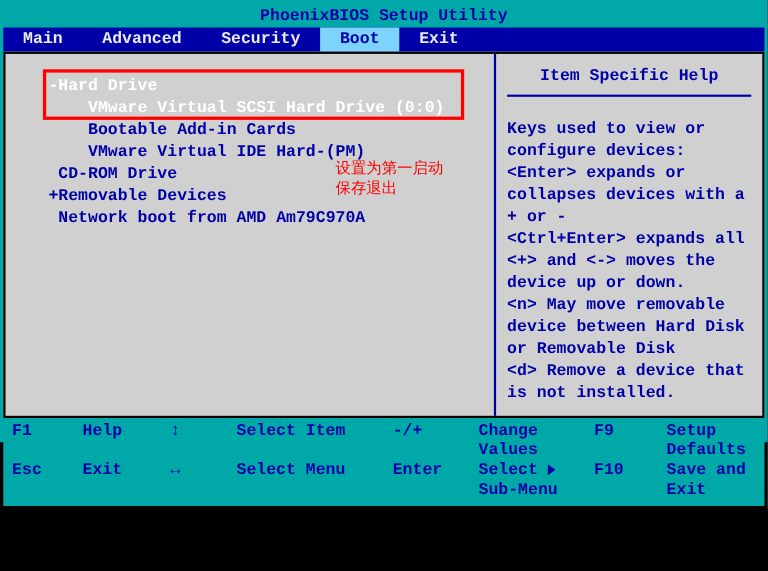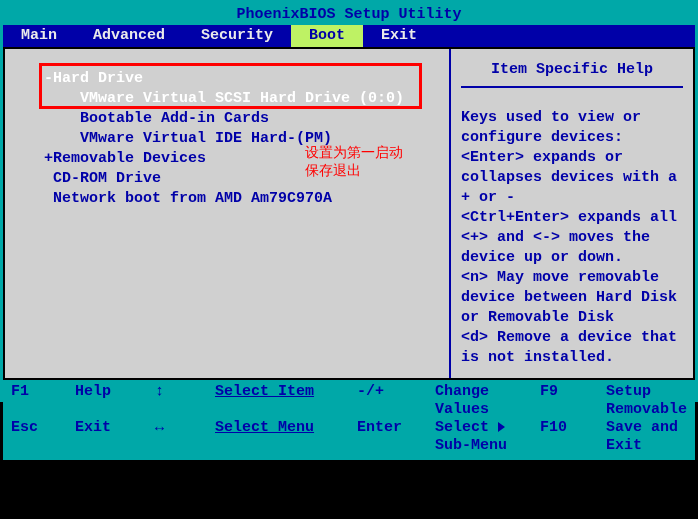--- a/index.html
+++ b/index.html
@@ -33,21 +33,21 @@
     background: #0000a8;
     color: #eaeaea;
     height: 22px;
     align-items: center;
   }
   .menu-item {
     padding: 0 18px;
     line-height: 22px;
   }
   .menu-item.active {
-    background: #bef264;
+    background: #7dd3fc;
     color: #0000a8;
   }
   .main-area {
     flex: 1;
     display: flex;
     background: #d0d0d0;
     border: 2px solid #000000;
     position: relative;
   }
   .left-panel {
@@ -111,21 +111,21 @@
     padding: 3px 8px 5px 8px;
     line-height: 18px;
   }
   .footer-row {
     display: flex;
     gap: 24px;
   }
   .fk { width: 40px; }
   .fl { width: 56px; }
   .farrow { width: 36px; text-align:left; }
-  .faction { width: 118px; text-decoration: underline; }
+  .faction { width: 118px; }
   .fop { width: 54px; }
   .fdesc { flex:1; }
   .fk2 { width: 42px; }
   .fl2 { flex:1; }
   .tri { display:inline-block; width:0;height:0;border-top:5px solid transparent;border-bottom:5px solid transparent;border-left:7px solid #0000a8; vertical-align: middle; margin-right:4px;}
   .updown::before { content:"\2195"; }
   .leftright::before { content:"\2194"; }
 </style>
 </head>
 <body>
@@ -145,22 +145,22 @@
   <div class="main-area">
 
     <div class="left-panel">
       <div class="highlight-box"></div>
 
       <div class="boot-list" id="boot-list">
           <div class="boot-row selected-row">   -Hard Drive</div>
           <div class="boot-row selected-row">       VMware Virtual SCSI Hard Drive (0:0)</div>
           <div class="boot-row">       Bootable Add-in Cards</div>
           <div class="boot-row">       VMware Virtual IDE Hard-(PM)</div>
+          <div class="boot-row">    CD-ROM Drive</div>
           <div class="boot-row">   +Removable Devices</div>
-          <div class="boot-row">    CD-ROM Drive</div>
           <div class="boot-row">    Network boot from AMD Am79C970A</div>
         </div>
 
       <div class="annotation">设置为第一启动
 保存退出</div>
     </div>
 
     <div class="right-panel">
       <div class="help-title">Item Specific Help</div>
       <div class="help-body">Keys used to view or configure devices:
@@ -175,21 +175,21 @@
 
   <div class="footer">
     <div class="footer-row">
       <span class="fk">F1</span>
       <span class="fl">Help</span>
       <span class="farrow updown"></span>
       <span class="faction">Select Item</span>
       <span class="fop">-/+</span>
       <span class="fdesc">Change Values</span>
       <span class="fk2">F9</span>
-      <span class="fl2">Setup Removable</span>
+      <span class="fl2">Setup Defaults</span>
     </div>
     <div class="footer-row">
       <span class="fk">Esc</span>
       <span class="fl">Exit</span>
       <span class="farrow leftright"></span>
       <span class="faction">Select Menu</span>
       <span class="fop">Enter</span>
       <span class="fdesc">
         <span>Select</span>
         <span class="tri"></span><span>Sub-Menu</span>

